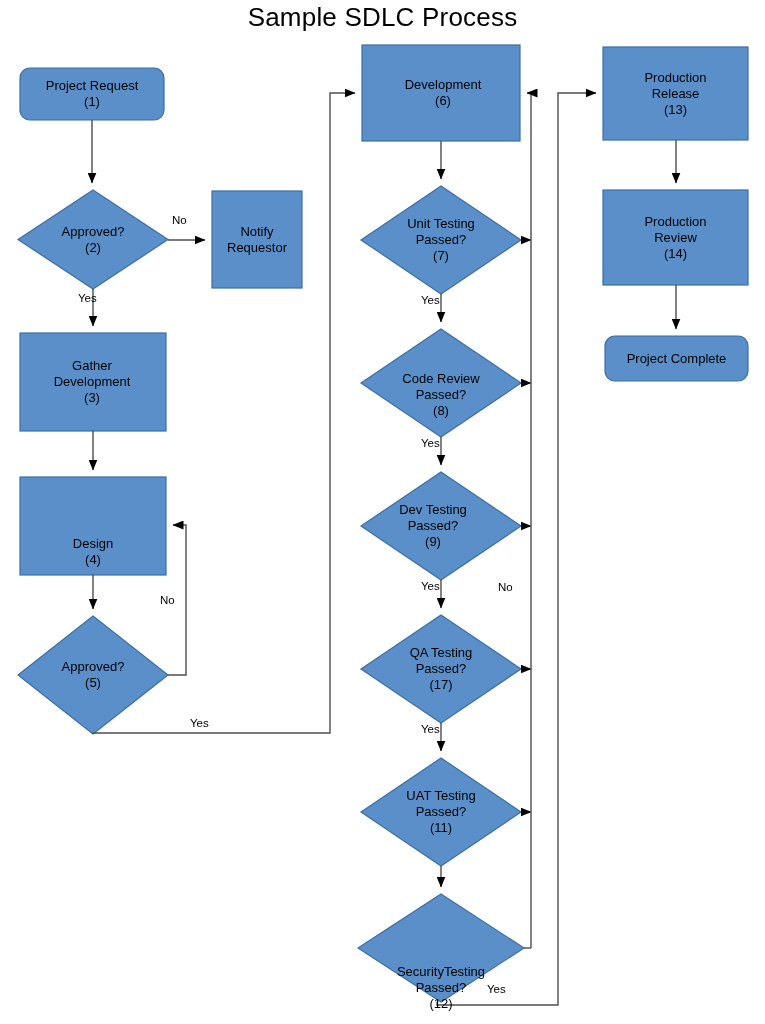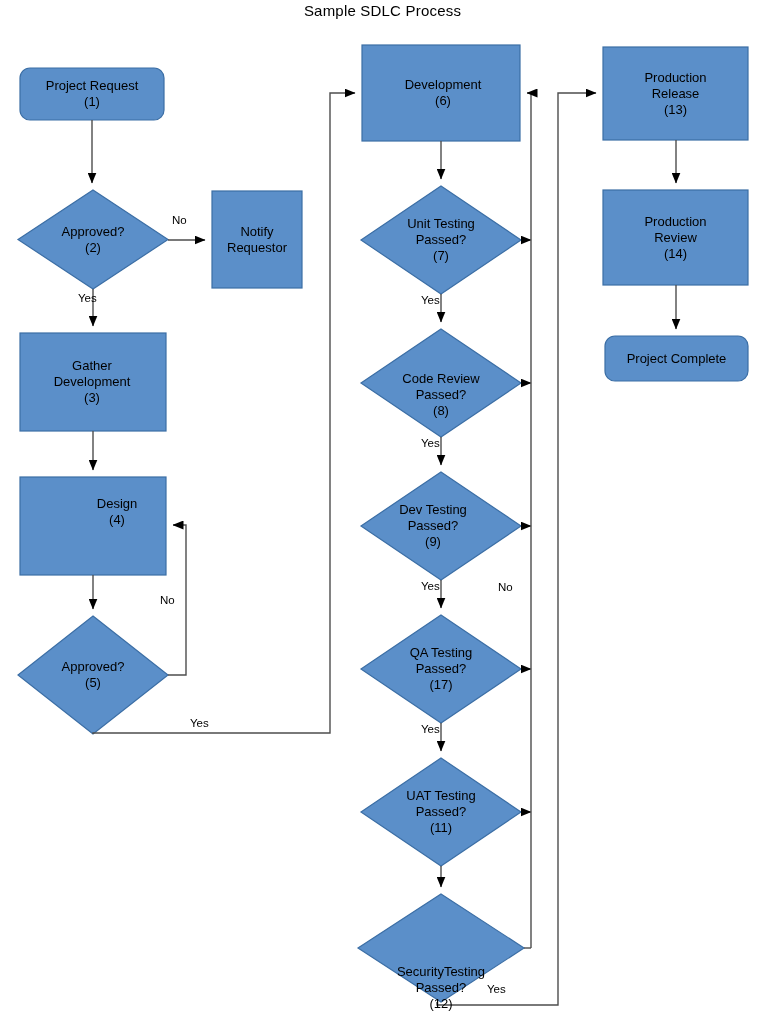--- a/index.html
+++ b/index.html
@@ -1,21 +1,21 @@
 <!DOCTYPE html>
 <html><head>
 <meta charset="utf-8">
 <title>Sample SDLC Process</title>
 <style>
   html,body{margin:0;padding:0;background:#ffffff;}
   body{width:765px;height:1024px;position:relative;overflow:hidden;
        font-family:"Liberation Sans","DejaVu Sans",sans-serif;}
   #canvas{position:absolute;left:0;top:0;width:765px;height:1024px;}
   .title{position:absolute;left:0;top:2px;width:765px;text-align:center;
-         font-size:15px;color:#000;letter-spacing:.2px;}
+         font-size:26px;color:#000;letter-spacing:.2px;}
   .footer{position:absolute;left:24px;top:986px;font-size:12.5px;color:#2f5496;}
   svg{position:absolute;left:0;top:0;width:765px;height:1024px;}
   .node-label{position:absolute;display:flex;align-items:center;justify-content:center;
               text-align:center;font-size:13px;line-height:16px;color:#000;pointer-events:none;}
   .edge-label{position:absolute;font-size:11.5px;color:#000;text-align:center;white-space:nowrap;}
 </style>
 </head>
 <body>
 
 <div id="canvas">
@@ -99,21 +99,21 @@
           <div>Requestor</div>
         </div>
       </div>
       <div class="node-label" style="left: 20px; top: 333px; width: 144px; height: 98px;">
         <div>
           <div>Gather</div>
           <div>Development</div>
           <div>(3)</div>
         </div>
       </div>
-      <div class="node-label" style="left: 20px; top: 463px; width: 146px; height: 98px; padding-left: 24px;">
+      <div class="node-label" style="left: 20px; top: 503px; width: 146px; height: 98px;">
         <div>
           <div>Design</div>
           <div>(4)</div>
         </div>
       </div>
       <div class="node-label" style="left: 18px; top: 616px; width: 150px; height: 118px;">
         <div>
           <div>Approved?</div>
           <div>(5)</div>
         </div>

